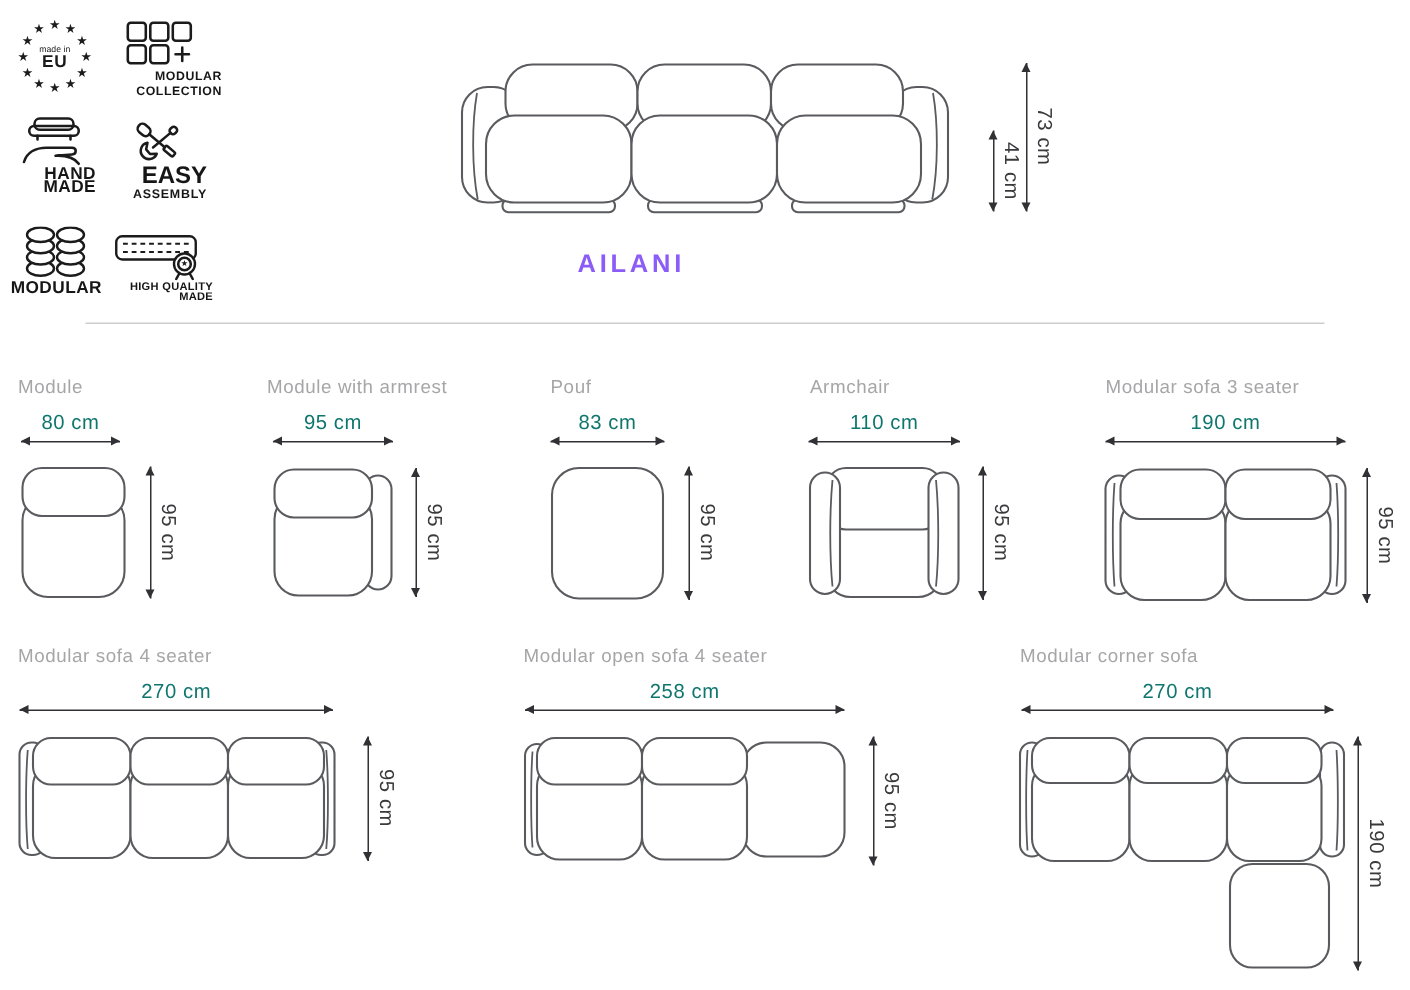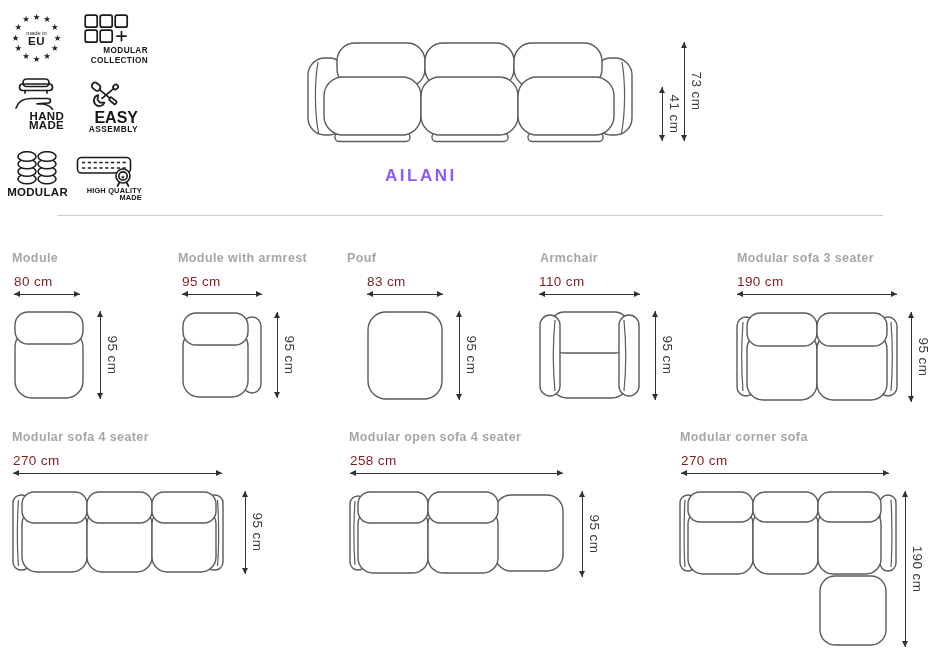--- a/index.html
+++ b/index.html
@@ -1,20 +1,20 @@
 <!DOCTYPE html>
 <html><head>
 <meta charset="utf-8">
 <style>
   html,body{margin:0;padding:0;background:#fff}
   #canvas{position:relative;width:940px;height:660px;background:#fff;
           font-family:"Liberation Sans",sans-serif;overflow:hidden}
   .prod{display:contents}
-  .prod-name{position:absolute;font-size:12.5px;color:#a6a6a8;font-weight:700;letter-spacing:.4px;white-space:nowrap}
-  .dim-h-label{position:absolute;font-size:13.5px;color:#7f1d1d;letter-spacing:.4px}
+  .prod-name{position:absolute;font-size:12.5px;color:#a6a6a8;font-weight:400;letter-spacing:.4px;white-space:nowrap}
+  .dim-h-label{position:absolute;font-size:13.5px;color:#0f766e;text-align:center;letter-spacing:.4px}
   .dim-v-label{position:absolute;font-size:13.5px;color:#3a3a3d;writing-mode:vertical-rl;transform:translateY(-50%);letter-spacing:.4px;white-space:nowrap}
   .hline{position:absolute;height:0;border-top:1.3px solid #313135}
   .hline::before{content:"";position:absolute;left:0;top:-4.1px;width:0;height:0;
       border-top:3.2px solid transparent;border-bottom:3.2px solid transparent;border-right:6.5px solid #313135}
   .hline::after{content:"";position:absolute;right:0;top:-4.1px;width:0;height:0;
       border-top:3.2px solid transparent;border-bottom:3.2px solid transparent;border-left:6.5px solid #313135}
   .vline{position:absolute;width:0;border-left:1.3px solid #313135}
   .vline::before{content:"";position:absolute;top:0;left:-3.9px;width:0;height:0;
       border-left:3.2px solid transparent;border-right:3.2px solid transparent;border-bottom:6.5px solid #313135}
   .vline::after{content:"";position:absolute;bottom:0;left:-3.9px;width:0;height:0;
@@ -171,21 +171,21 @@
       <rect class="dr" x="61" y="5" width="18" height="76" rx="9"></rect>
       <rect class="dr" x="1" y="18" width="65" height="67" rx="16"></rect>
       <rect class="dr" x="1" y="1" width="65" height="32" rx="13"></rect>
     </svg>
     <div class="vline" style="left:277px;top:312px;height:86px"></div>
     <div class="dim-v-label" style="left:282px;top:355px">95 cm</div>
   </div>
 
   
   <div class="prod">
-    <div class="prod-name" style="left:347px;top:251px">Pouf</div>
+    <div class="prod-name" style="left:367px;top:251px">Pouf</div>
     <div class="dim-h-label" style="left:367px;top:274px;width:76px">83 cm</div>
     <div class="hline" style="left:367px;top:294px;width:76px"></div>
     <svg class="abs" style="left:367px;top:311px" width="76" height="89" viewBox="0 0 76 89">
       <rect class="dr" x="1" y="1" width="74" height="87" rx="18"></rect>
     </svg>
     <div class="vline" style="left:459px;top:311px;height:89px"></div>
     <div class="dim-v-label" style="left:464px;top:355px">95 cm</div>
   </div>
 
   

